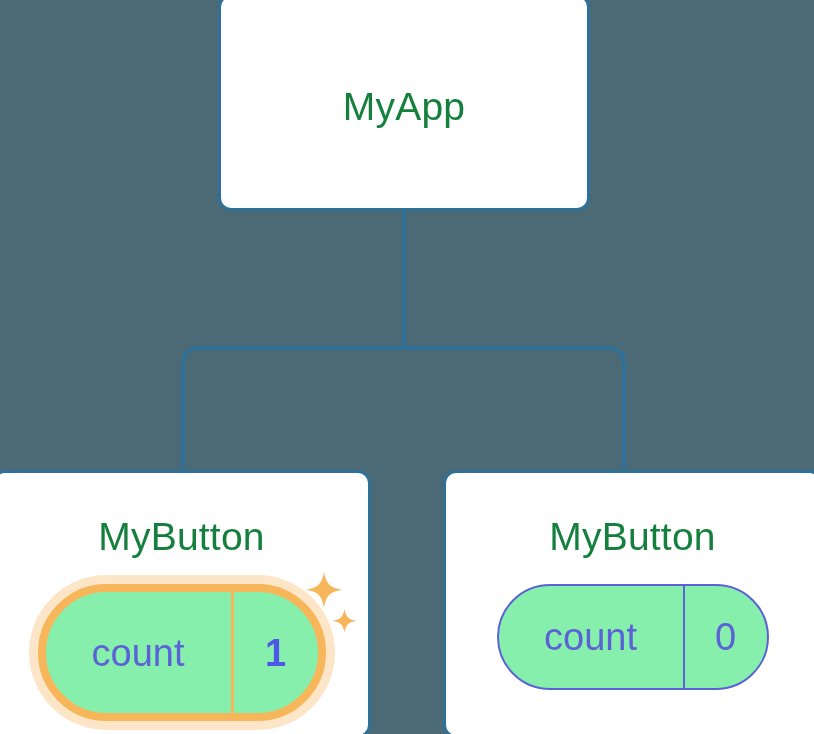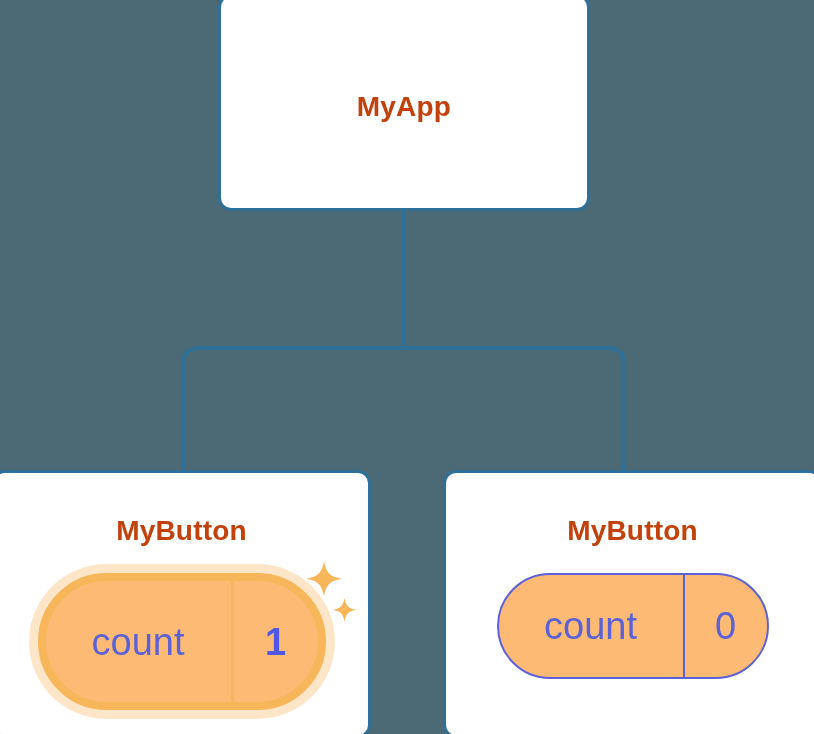--- a/index.html
+++ b/index.html
@@ -38,23 +38,23 @@
     border: 3px solid #2f7099;
     border-radius: 13px;
     box-sizing: border-box;
     z-index: 2;
     display: flex;
     flex-direction: column;
     align-items: center;
   }
 
   .node-title {
-    color: #c2410c;
-    font-size: 28px;
-    font-weight: 700;
+    color: #15803d;
+    font-size: 39px;
+    font-weight: 400;
     letter-spacing: 0.2px;
     line-height: 1;
     white-space: nowrap;
   }
 
   
   #root-card {
     left: 218px;
     top: -6px;
     width: 372px;
@@ -88,21 +88,21 @@
     display: flex;
     justify-content: center;
     width: 100%;
   }
 
   .pill {
     position: relative;
     display: flex;
     align-items: stretch;
     box-sizing: border-box;
-    background: #fdba74;
+    background: #86efac;
     border-radius: 999px;
   }
 
   .pill-key, .pill-val {
     display: flex;
     align-items: center;
     justify-content: center;
     box-sizing: border-box;
     line-height: 1;
   }

